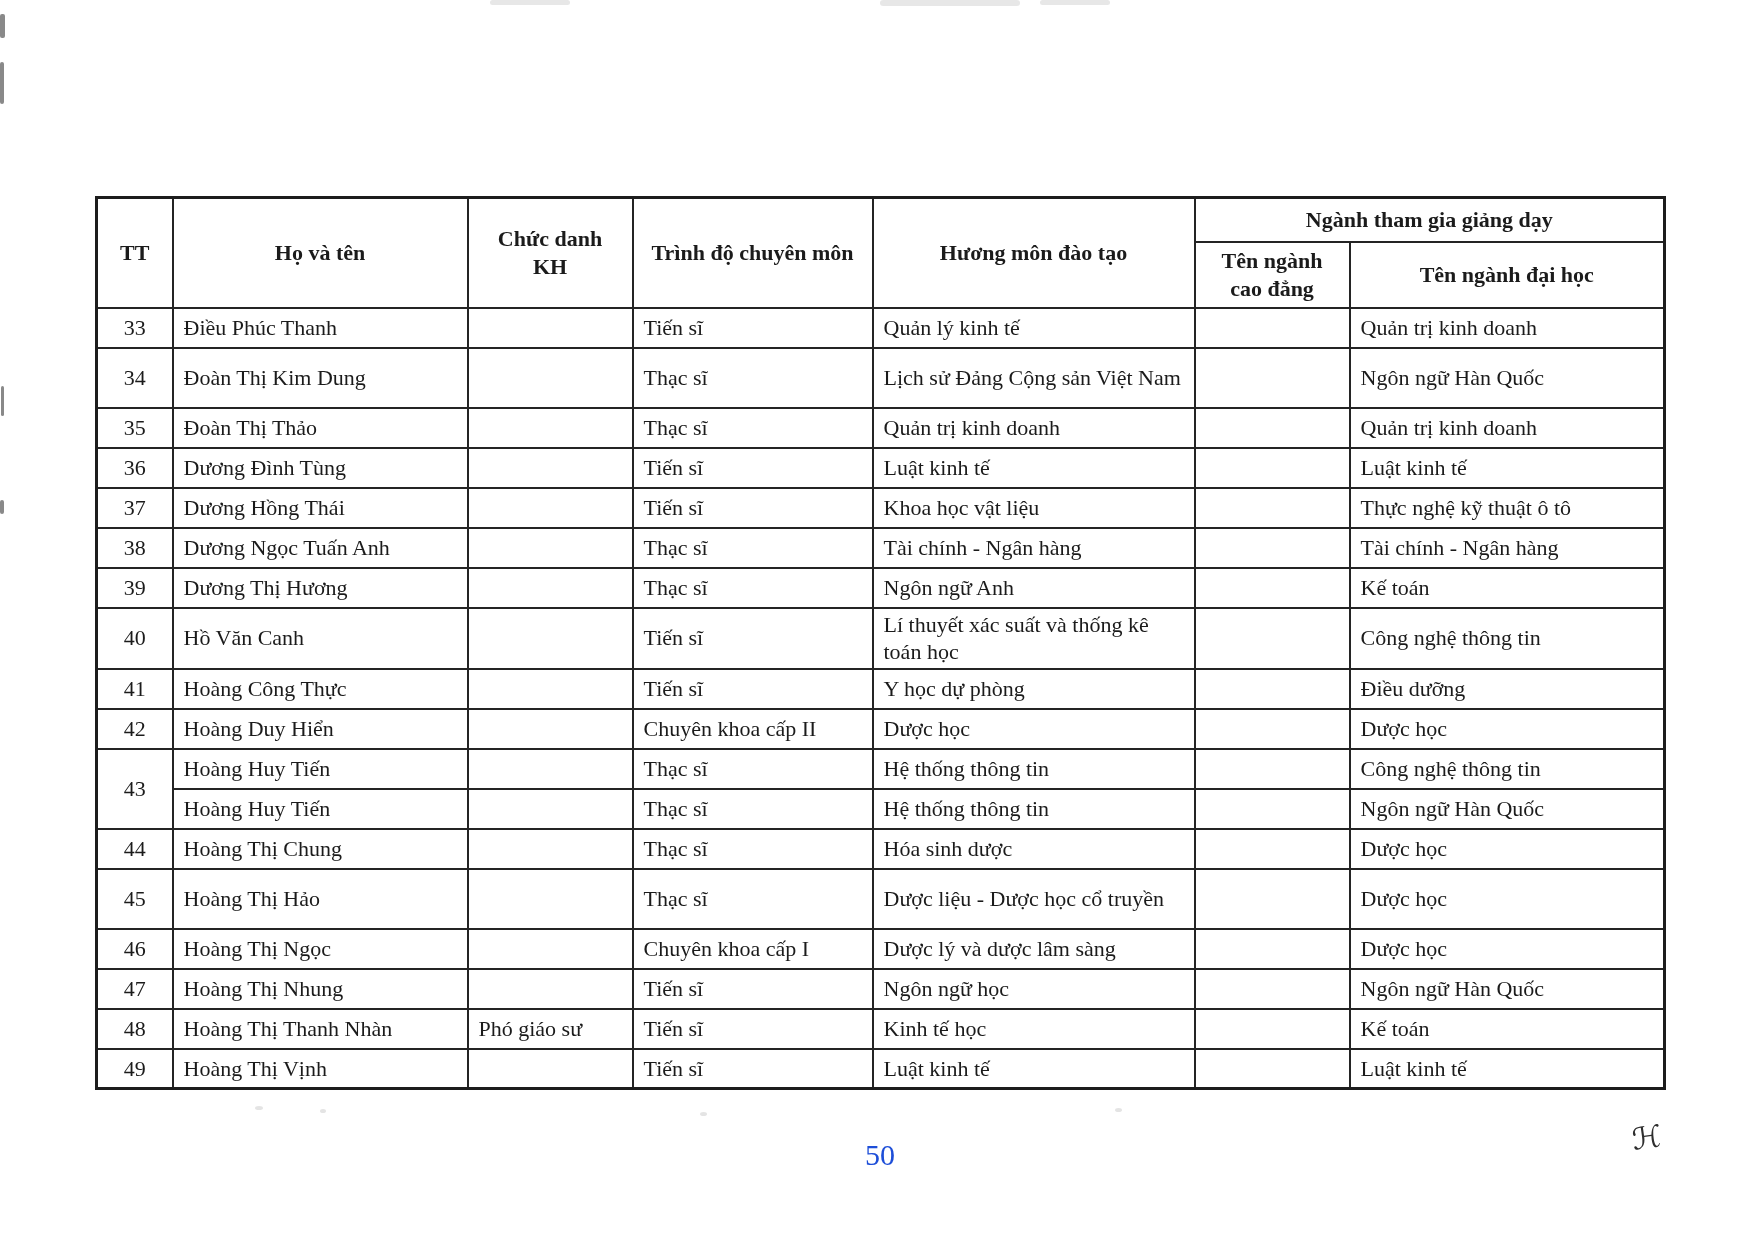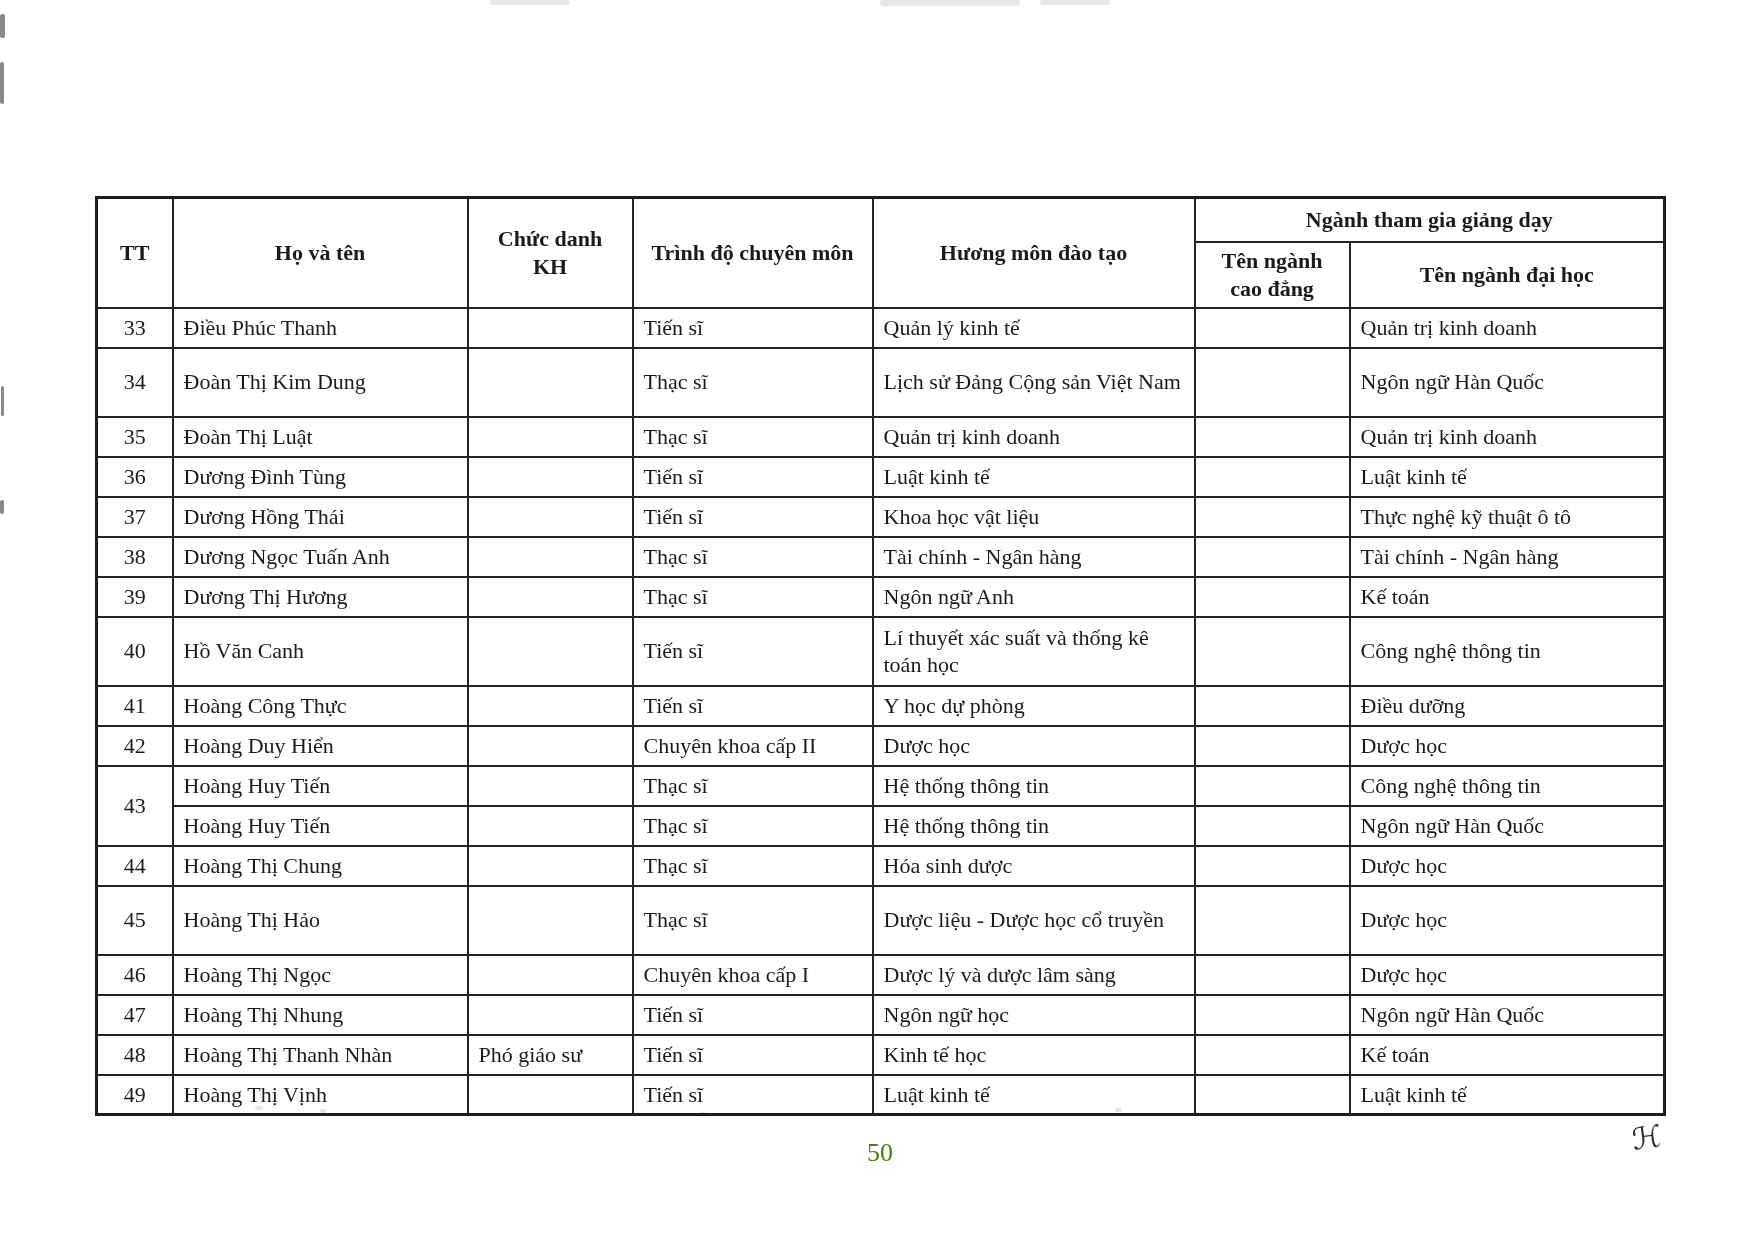--- a/index.html
+++ b/index.html
@@ -26,27 +26,27 @@
     vertical-align:middle;
     padding:2px 10px;
     overflow:hidden;
     background:transparent;
   }
   table.doc{border:3px solid #1d1d1d;}
   thead th{font-weight:bold;text-align:center;padding:2px 6px;}
   tr.h1{height:44px;}
   tr.h2{height:66px;}
   tbody tr{height:40px;}
-  tbody tr.tall{height:69px;}
+  tbody tr.tall{height:60px;}
   td.c-tt{text-align:center;padding:2px 4px;}
   td.c-name,td.c-title,td.c-degree,td.c-spec,td.c-univ{text-align:left;padding-left:12px;}
   td.c-college{padding:2px 4px;}
   .page-number{
     position:absolute;left:95px;top:1138px;width:1570px;
-    text-align:center;font-size:26px;color:#4d7c0f;
+    text-align:center;font-size:30px;color:#1d4ed8;
   }
   .signature{
     position:absolute;left:1632px;top:1120px;
     font-family:"DejaVu Sans",sans-serif;
     font-style:italic;font-size:30px;color:#2e2e2e;
     transform:rotate(-8deg);
   }
 </style>
 </head>
 <body>
@@ -103,21 +103,21 @@
           <td class="c-tt">34</td>
           <td class="c-name">Đoàn Thị Kim Dung</td>
           <td class="c-title"></td>
           <td class="c-degree">Thạc sĩ</td>
           <td class="c-spec">Lịch sử Đảng Cộng sản Việt Nam</td>
           <td class="c-college"></td>
           <td class="c-univ">Ngôn ngữ Hàn Quốc</td>
         </tr>
         <tr>
           <td class="c-tt">35</td>
-          <td class="c-name">Đoàn Thị Luật</td>
+          <td class="c-name">Đoàn Thị Thảo</td>
           <td class="c-title"></td>
           <td class="c-degree">Thạc sĩ</td>
           <td class="c-spec">Quản trị kinh doanh</td>
           <td class="c-college"></td>
           <td class="c-univ">Quản trị kinh doanh</td>
         </tr>
         <tr>
           <td class="c-tt">36</td>
           <td class="c-name">Dương Đình Tùng</td>
           <td class="c-title"></td>

